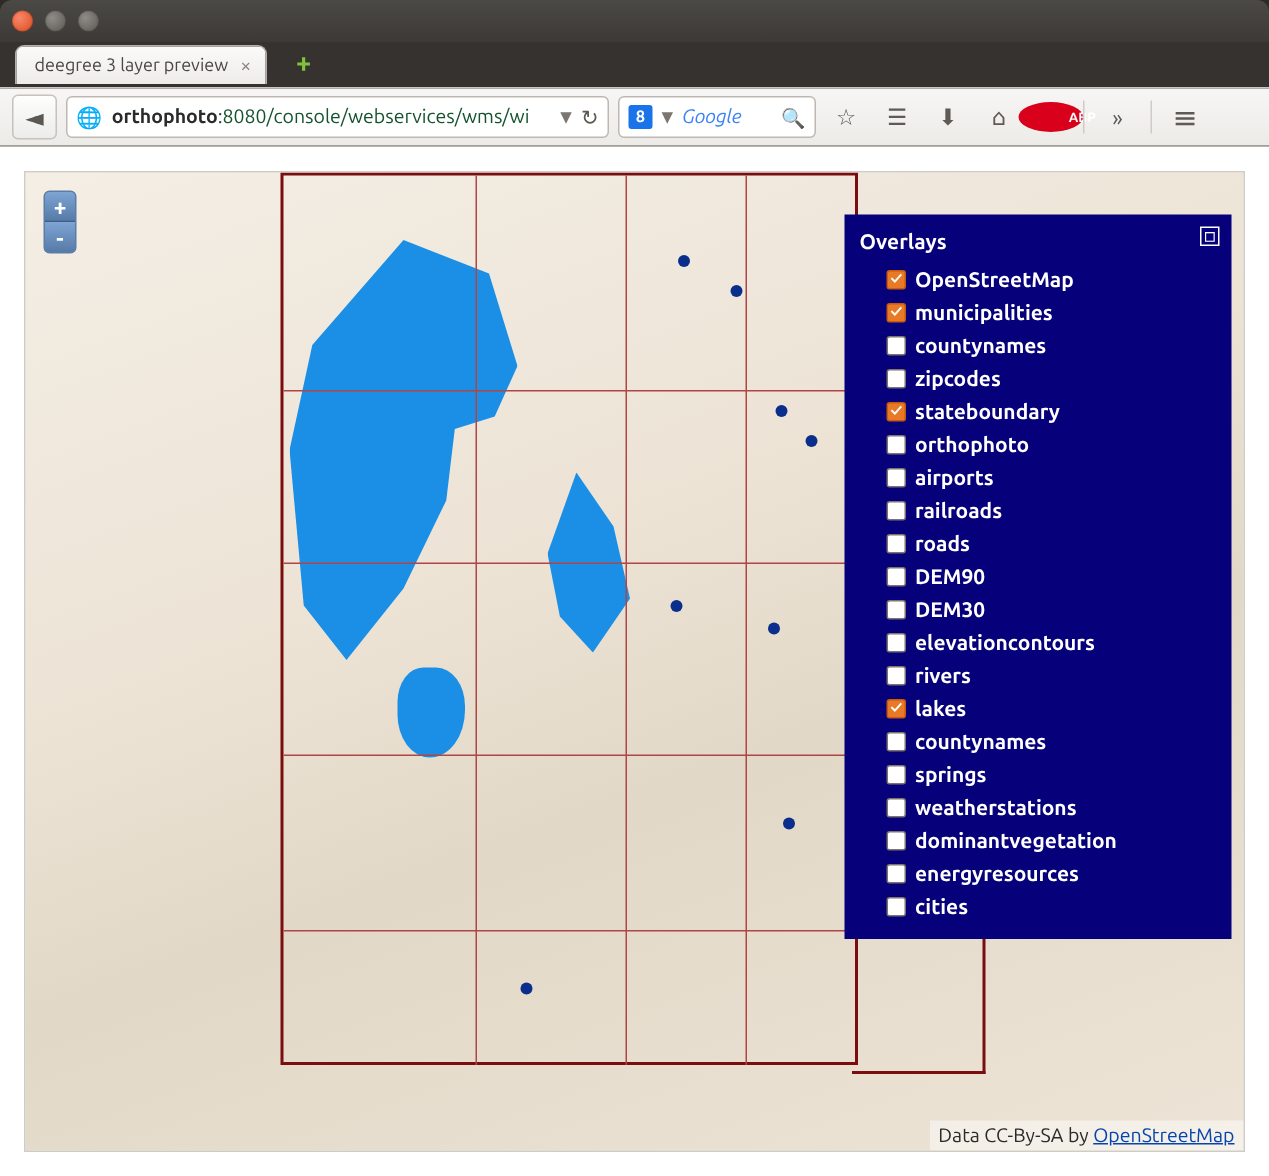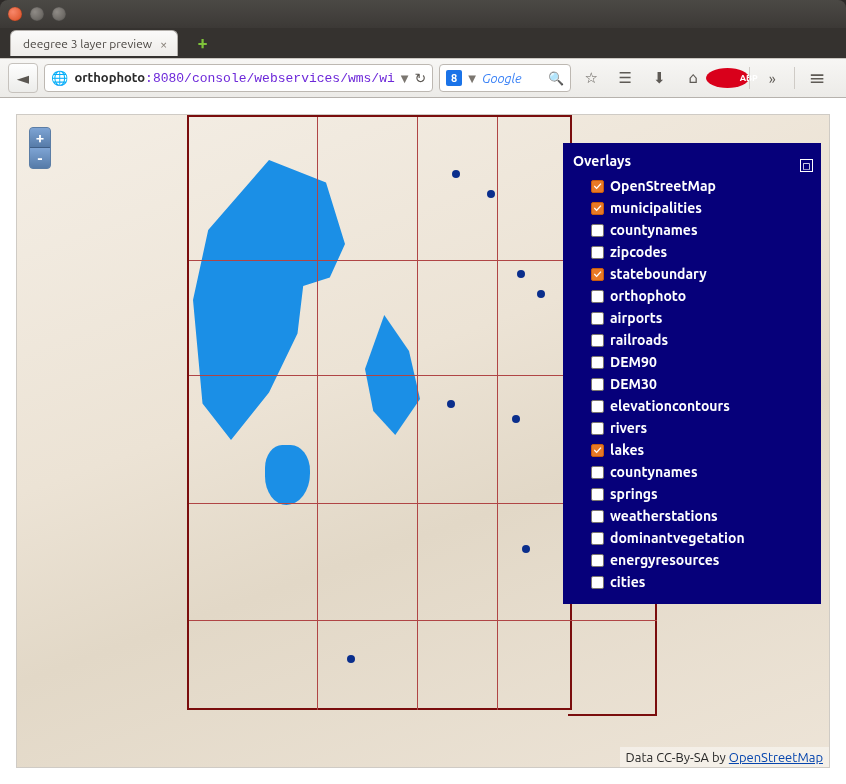--- a/index.html
+++ b/index.html
@@ -74,21 +74,21 @@
   }
   .urlbar {
     flex: 0 0 362px;
     height:28px; border:1px solid #bdb8b2; border-radius:4px;
     background:#fff; display:flex; align-items:center; padding:0 6px; gap:6px;
     font-size:13px;
   }
   .urlbar .globe{ font-size:14px; color:#7b7670; }
   .url-text { flex:1; white-space:nowrap; overflow:hidden; }
   .url-host { font-weight:bold; color:#2a2a2a; }
-  .url-port, .url-path { color:#6d28d9;font-family:Liberation Mono, monospace; }
+  .url-port, .url-path { color:#14532d; }
   .urlbar .dropdown{ color:#7b7670; font-size:10px; }
   .urlbar .reload{ color:#5c5853; font-size:14px; }
   .searchbar {
     flex:0 0 132px; height:28px; border:1px solid #bdb8b2; border-radius:4px;
     background:#fff; display:flex; align-items:center; padding:0 6px; gap:6px; font-size:13px;
   }
   .g-icon {
     width:16px; height:16px; background:#1a73e8; color:#fff; font-size:11px;
     font-weight:bold; display:flex;align-items:center;justify-content:center; border-radius:2px;
   }
@@ -168,21 +168,21 @@
   }
   .attrib a{ color:#0645ad; text-decoration:underline; }
 
   
   .layer-panel{
     position:absolute; top:28px; right:8px; width:258px;
     background:#06007a; color:#fff; z-index:60;
     padding:8px 8px 10px 10px;
     font-size:14px; line-height:1.5; font-weight:bold;
   }
-  .layer-panel .hdr{ display:flex; justify-content:space-between; align-items:flex-end; margin-bottom:4px;}
+  .layer-panel .hdr{ display:flex; justify-content:space-between; align-items:flex-start; margin-bottom:4px;}
   .layer-panel .collapse{
     width:13px; height:13px; border:1px solid #fff; display:flex;align-items:center;justify-content:center; font-size:13px; line-height:1;
   }
   .layer-list{ list-style:none; padding-left:18px; }
   .layer-list li{ display:flex; align-items:center; gap:6px; margin:1px 0; }
   .cb {
     width:13px; height:13px; border:1px solid #7a756f; background:#fff; border-radius:2px;
     display:inline-flex; align-items:center; justify-content:center; flex:none;
   }
   .cb.checked{ background:#e87926; border-color:#c75a0c; }
@@ -304,20 +304,24 @@
           <li>
             <span class="cb"></span>
             <span>airports</span>
           </li>
           <li>
             <span class="cb"></span>
             <span>railroads</span>
           </li>
           <li>
             <span class="cb"></span>
+            <span>roads</span>
+          </li>
+          <li>
+            <span class="cb"></span>
             <span>DEM90</span>
           </li>
           <li>
             <span class="cb"></span>
             <span>DEM30</span>
           </li>
           <li>
             <span class="cb"></span>
             <span>elevationcontours</span>
           </li>

